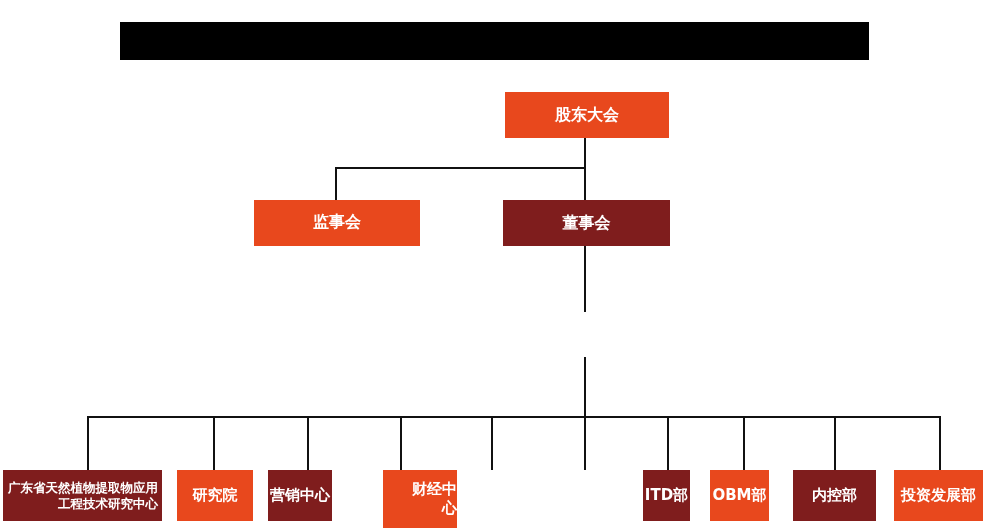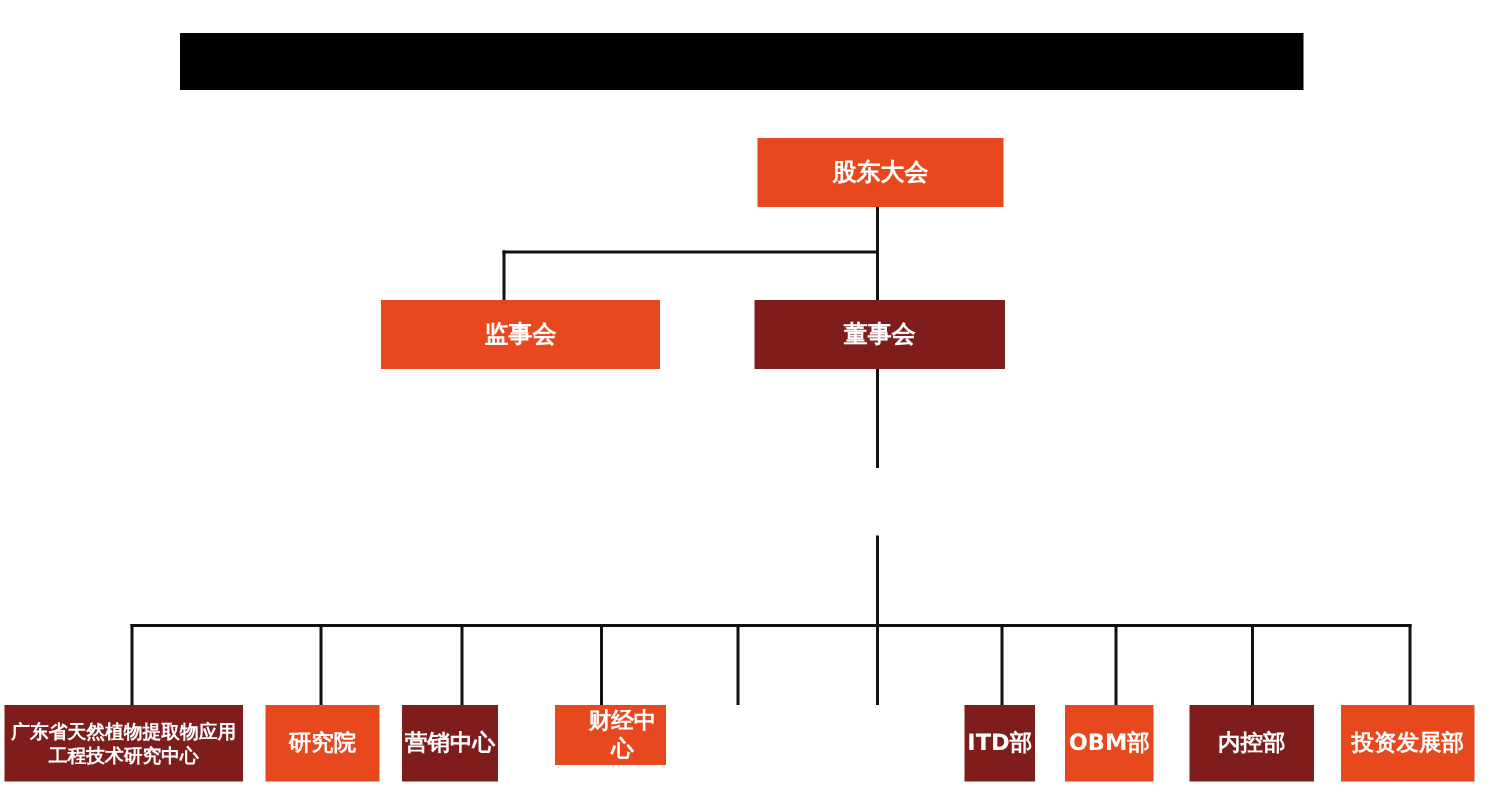--- a/index.html
+++ b/index.html
@@ -12,21 +12,21 @@
   }
   .redacted-bar{
     position:absolute;
     background:#000000;
   }
   .node{
     position:absolute;
     display:flex;
     align-items:center;
     justify-content:center;
-    text-align:center;
+    text-align:right;
     color:#ffffff;
     font-weight:bold;
     font-size:16px;
     line-height:1.25;
     box-sizing:border-box;
   }
   .node.dark{background:#e8481d;}
   .node.light{background:#7f1d1d;}
   .node.dept{font-size:15px;}
   .node.dept-long{font-size:12.5px;padding:2px 4px;}
@@ -56,38 +56,38 @@
   <div class="line" style="left:491px;top:416px;width:2px;height:54px;"></div>
   <div class="line" style="left:667px;top:416px;width:2px;height:54px;"></div>
   <div class="line" style="left:743px;top:416px;width:2px;height:54px;"></div>
   <div class="line" style="left:834px;top:416px;width:2px;height:54px;"></div>
   <div class="line" style="left:939px;top:416px;width:2px;height:54px;"></div>
 
   <div class="node dark" style="left:505px;top:92px;width:164px;height:46px;">
     <span>股东大会</span>
   </div>
 
-  <div class="node dark" style="left:254px;top:200px;width:186px;height:46px;">
+  <div class="node dark" style="left:254px;top:200px;width:166px;height:46px;font-family:Liberation Mono, monospace;">
     <span>监事会</span>
   </div>
   <div class="node light" style="left:503px;top:200px;width:167px;height:46px;">
     <span>董事会</span>
   </div>
 
 
   <div class="node light dept dept-long" style="left:3px;top:470px;width:159px;height:51px;">
     <span>广东省天然植物提取物应用工程技术研究中心</span>
   </div>
   <div class="node dark dept" style="left:177px;top:470px;width:76px;height:51px;">
     <span>研究院</span>
   </div>
   <div class="node light dept" style="left:268px;top:470px;width:64px;height:51px;">
     <span>营销中心</span>
   </div>
-  <div class="node dark dept" style="left:370px;top:470px;width:74px;height:40px;padding-left:16px;">
+  <div class="node dark dept" style="left:383px;top:470px;width:74px;height:58px;padding-left:16px;">
     <span>财经中心</span>
   </div>
   <div class="node light dept" style="left:643px;top:470px;width:47px;height:51px;">
     <span>ITD部</span>
   </div>
   <div class="node dark dept" style="left:710px;top:470px;width:59px;height:51px;">
     <span>OBM部</span>
   </div>
   <div class="node light dept" style="left:793px;top:470px;width:83px;height:51px;">
     <span>内控部</span>

